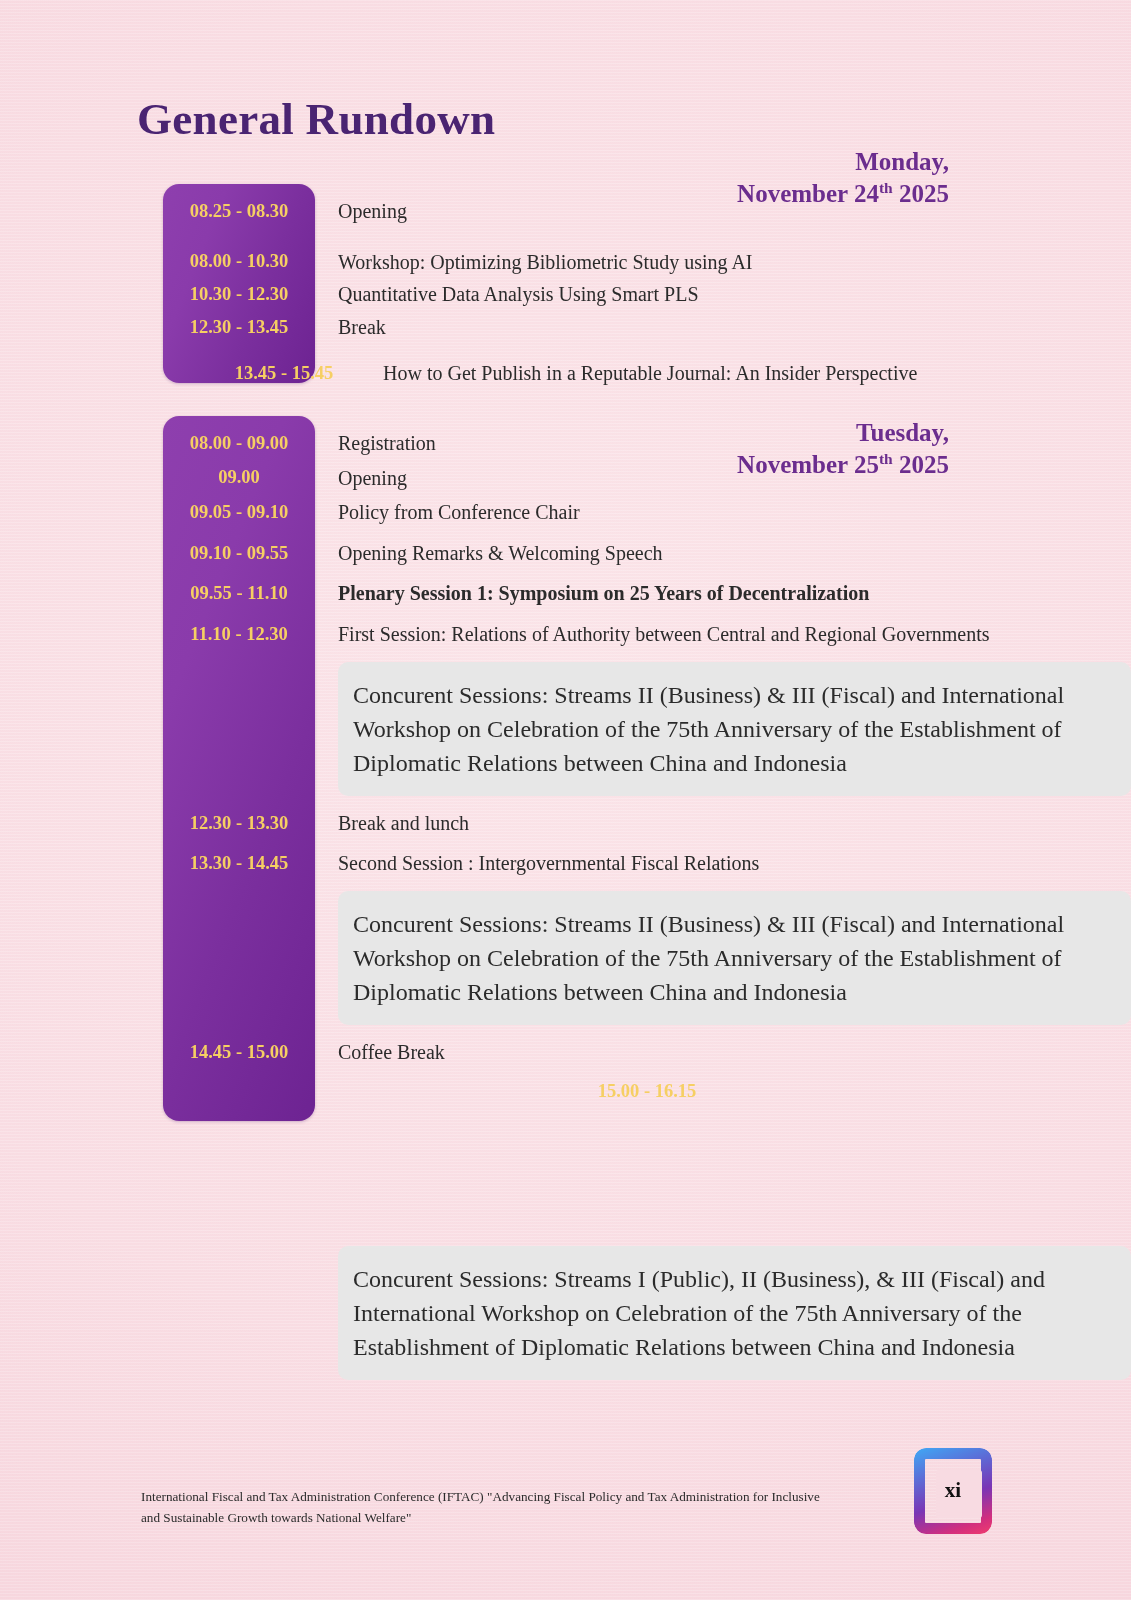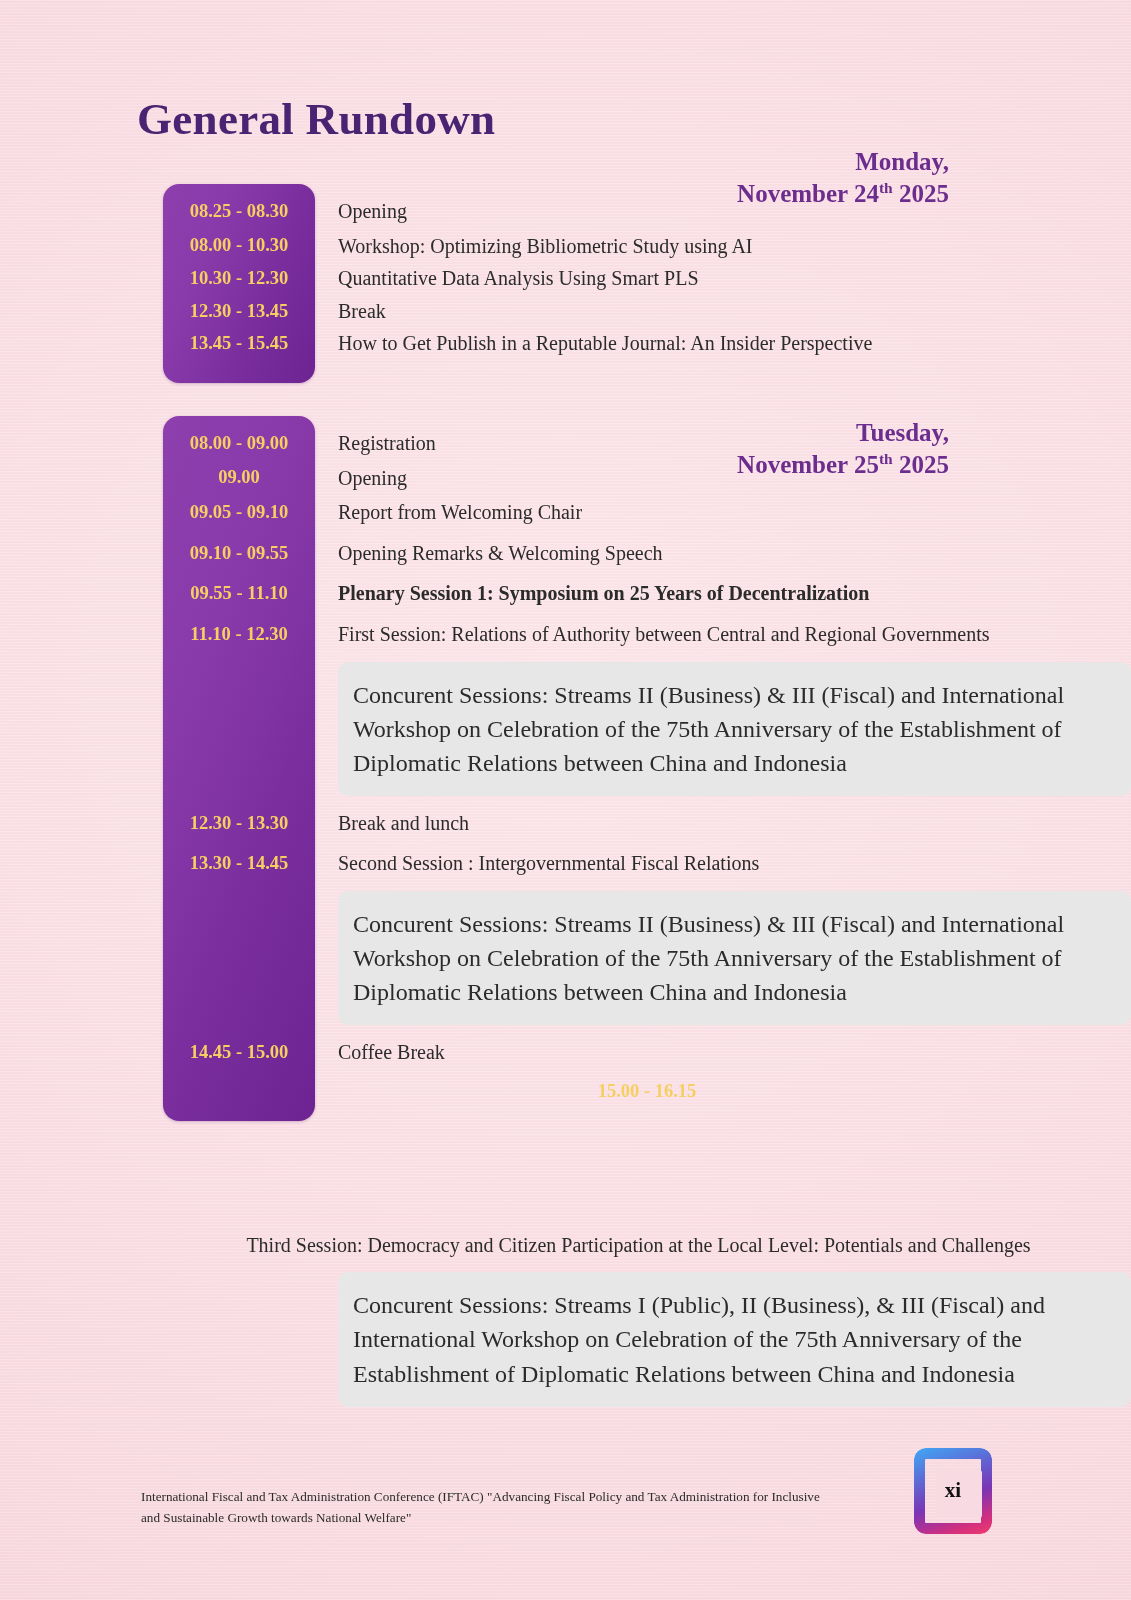--- a/index.html
+++ b/index.html
@@ -196,53 +196,53 @@
   <span class="date"><span>November 25</span><sup>th</sup><span> 2025</span></span>
 </div>
 
 <div class="section" id="section-monday">
   <div class="timebar" id="timebar-monday" style="top: -14px; height: 198.969px;"></div>
   <div class="rows" id="rows-monday">
       <div class="row" style="margin-top: 0px;">
         <div class="time">08.25 - 08.30</div>
         <div class="desc">Opening</div>
       </div>
-      <div class="row" style="margin-top: 8px;">
+      <div class="row" style="margin-top: 24px;">
         <div class="time">08.00 - 10.30</div>
         <div class="desc">Workshop: Optimizing Bibliometric Study using AI</div>
       </div>
       <div class="row" style="margin-top: 6px;">
         <div class="time">10.30 - 12.30</div>
         <div class="desc">Quantitative Data Analysis Using Smart PLS</div>
       </div>
       <div class="row" style="margin-top: 6px;">
         <div class="time">12.30 - 13.45</div>
         <div class="desc">Break</div>
       </div>
-      <div class="row" style="margin-top: 6px;">
+      <div class="row" style="margin-top: 20px; padding-left: 45px;">
         <div class="time">13.45 - 15.45</div>
         <div class="desc">How to Get Publish in a Reputable Journal:  An Insider Perspective</div>
       </div>
     </div>
 </div>
 
 <div class="section" id="section-tuesday">
   <div class="timebar" id="timebar-tuesday" style="top: -14px; height: 704.875px;"></div>
   <div class="rows" id="rows-tuesday">
       <div class="row" style="margin-top: 0px;">
         <div class="time">08.00 - 09.00</div>
         <div class="desc">Registration</div>
       </div>
       <div class="row" style="margin-top: 8px;">
         <div class="time">09.00</div>
         <div class="desc">Opening</div>
       </div>
       <div class="row" style="margin-top: 8px;">
         <div class="time">09.05 - 09.10</div>
-        <div class="desc">Report from Welcoming Chair</div>
+        <div class="desc">Policy from Conference Chair</div>
       </div>
       <div class="row" style="margin-top: 14px;">
         <div class="time">09.10 - 09.55</div>
         <div class="desc">Opening Remarks &amp; Welcoming Speech</div>
       </div>
       <div class="row bold" style="margin-top: 14px;">
         <div class="time">09.55 - 11.10</div>
         <div class="desc">Plenary Session 1: Symposium on 25 Years of Decentralization</div>
       </div>
       <div class="row" style="margin-top: 14px;">
@@ -264,21 +264,20 @@
       <div class="noteboxwrap" style="margin-top: 14px;">
         <div class="spacer"></div>
         <div class="notebox">Concurent Sessions: Streams II (Business) &amp; III (Fiscal) and International Workshop on Celebration of the 75th Anniversary of the Establishment of Diplomatic Relations between China and Indonesia</div>
       </div>
       <div class="row" style="margin-top: 14px;">
         <div class="time">14.45 - 15.00</div>
         <div class="desc">Coffee Break</div>
       </div>
       <div class="row" style="margin-top: 14px; flex-direction: column;">
         <div class="time">15.00 - 16.15</div>
-        <div class="desc">Third Session: Democracy and Citizen Participation at the Local Level: Potentials and Challenges</div>
       </div>
       <div class="noteboxwrap" style="margin-top: 14px;">
         <div class="spacer"></div>
         <div class="notebox">Concurent Sessions: Streams I (Public), II (Business), &amp; III (Fiscal) and International Workshop on Celebration of the 75th Anniversary of the Establishment of Diplomatic Relations between China and Indonesia</div>
       </div>
     </div>
 </div>
 
 <div class="footer">
   <div>International Fiscal and Tax Administration Conference (IFTAC) "Advancing Fiscal Policy and Tax Administration for Inclusive</div>

